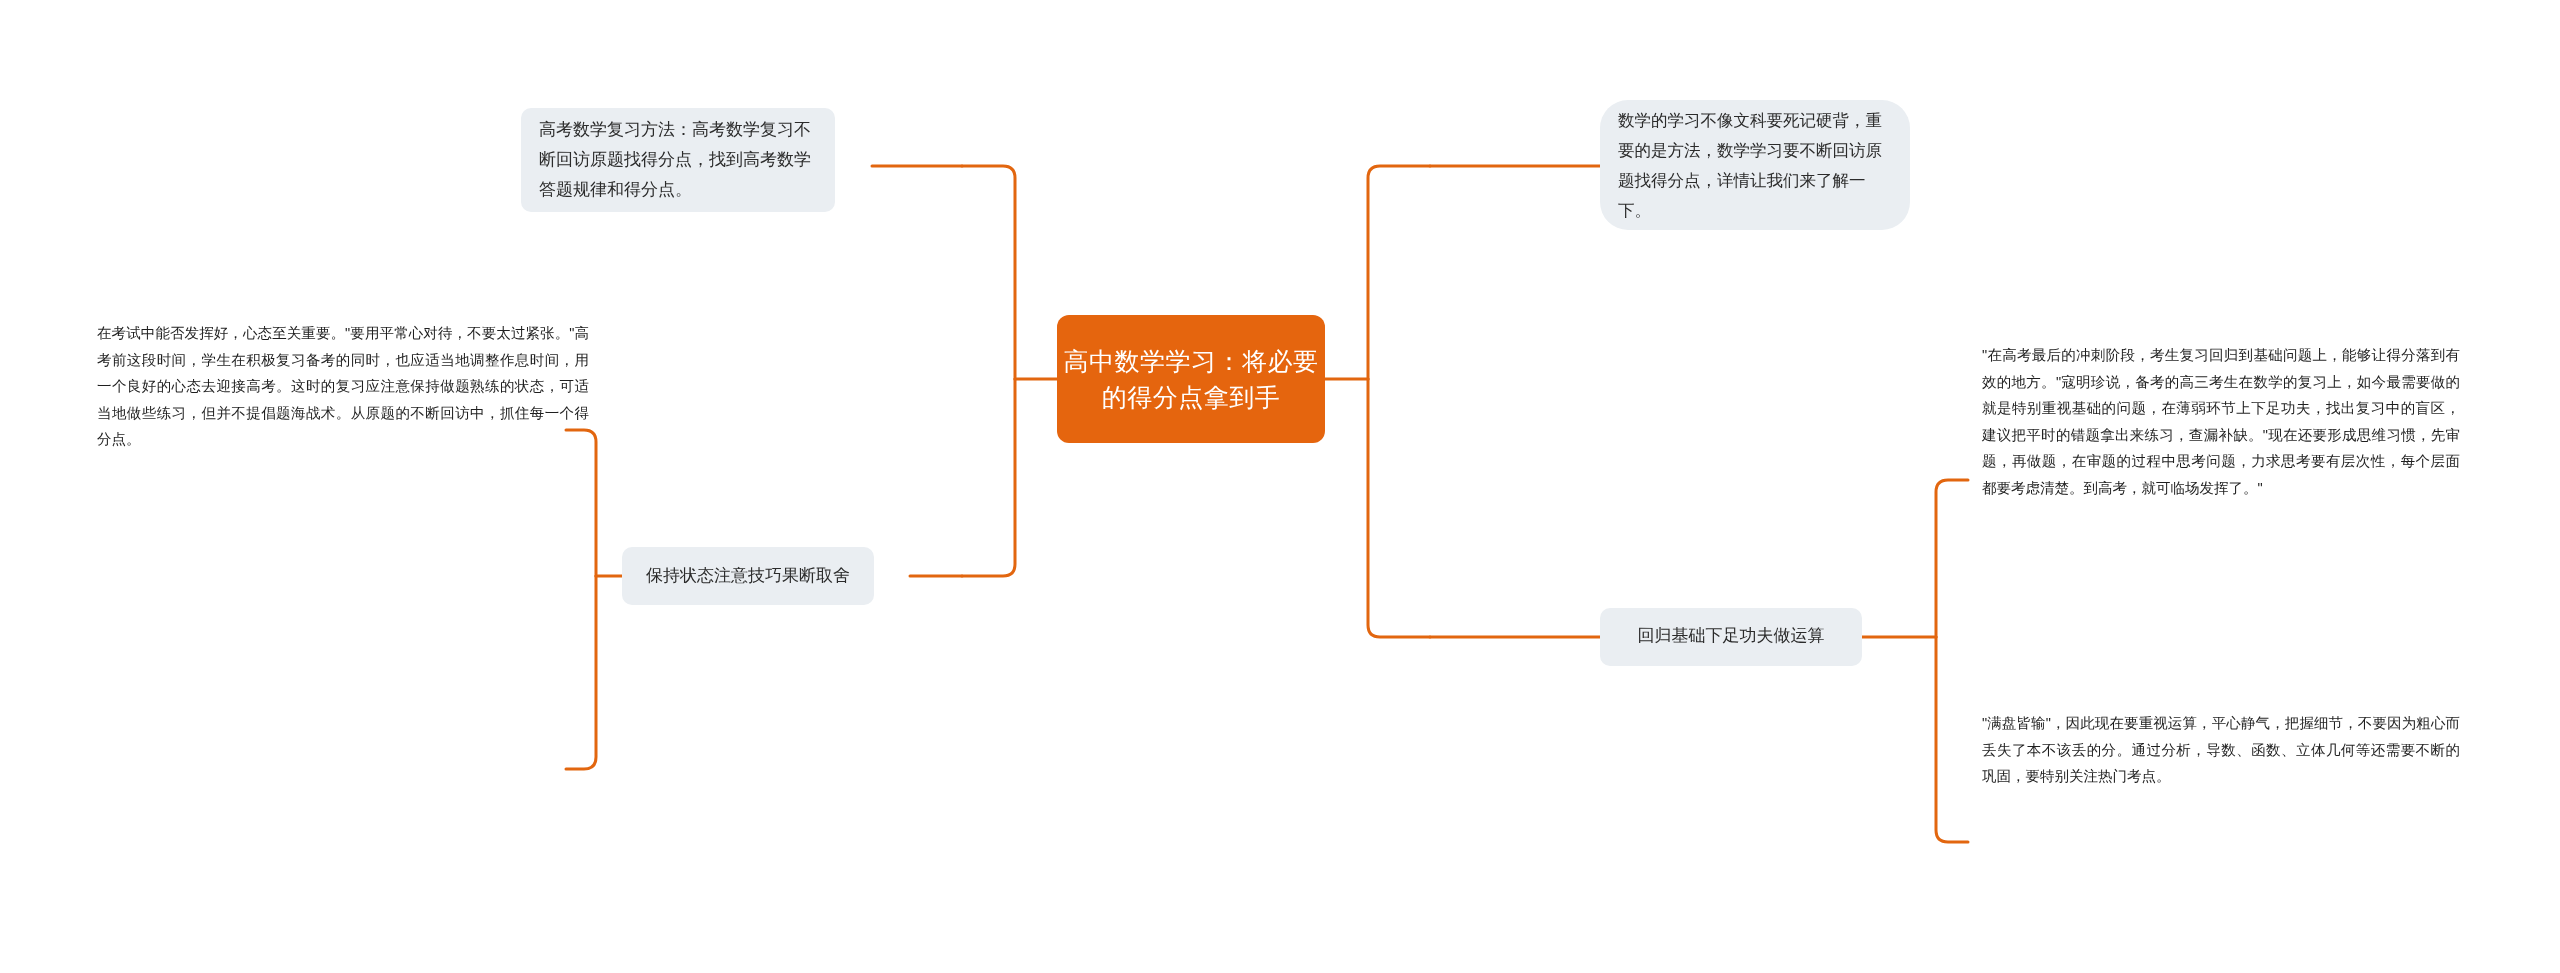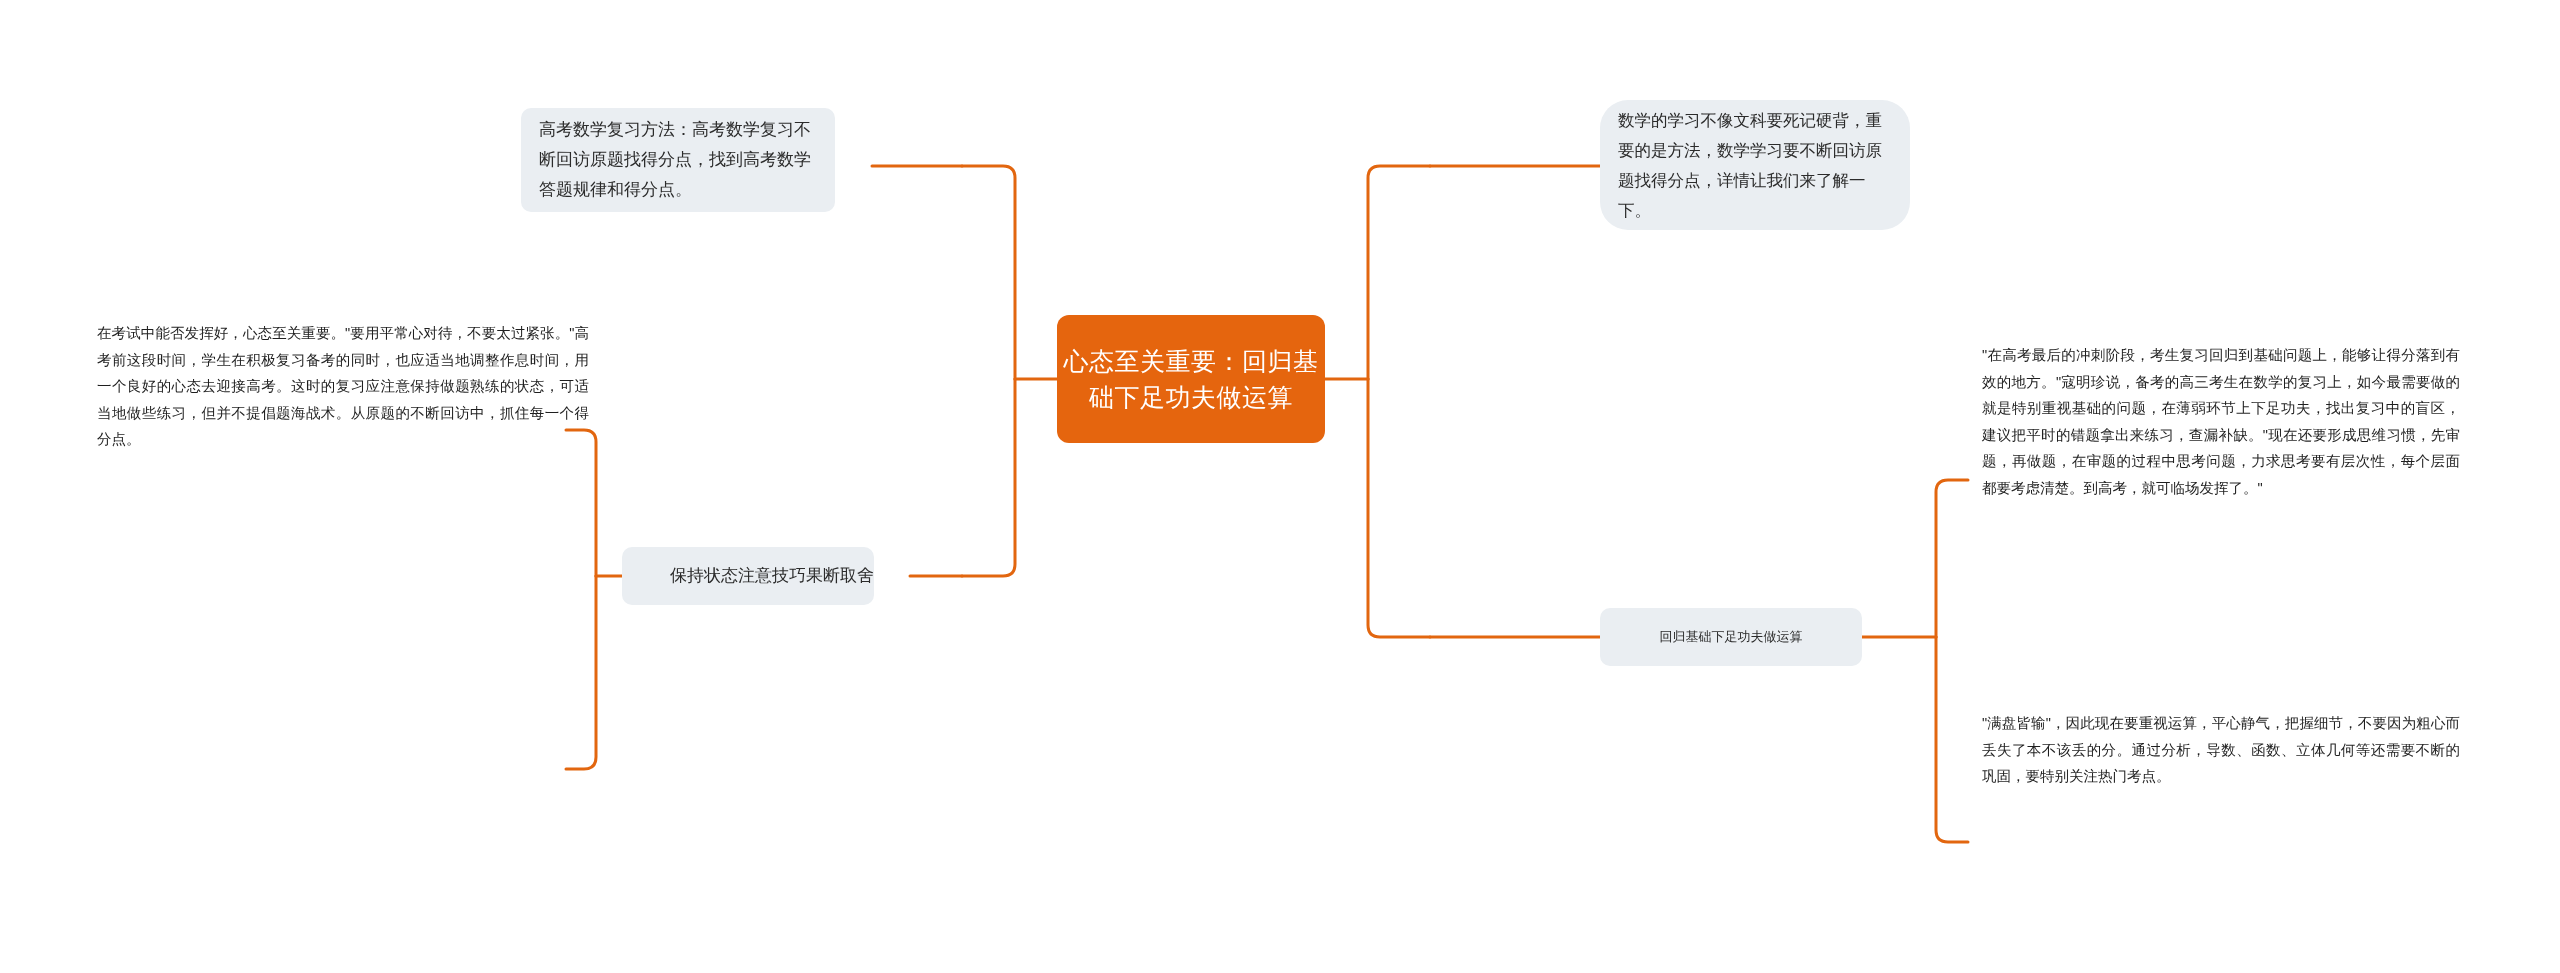--- a/index.html
+++ b/index.html
@@ -92,43 +92,44 @@
     color: #2b2b2b;
   }
   
   #node-midleft {
     left: 622px;
     top: 547px;
     width: 252px;
     height: 58px;
     display: flex;
     align-items: center;
-    justify-content: flex-end;
+    justify-content: center;
   }
   #node-midleft .node-text {
     font-size: 17px;
     line-height: 26px;
     color: #2b2b2b;
     white-space: nowrap;
   }
   
   #node-midright {
     left: 1600px;
     top: 608px;
     width: 262px;
     height: 58px;
     display: flex;
     align-items: center;
     justify-content: center;
   }
   #node-midright .node-text {
-    font-size: 13px;
+    font-size: 17px;
     line-height: 26px;
     color: #2b2b2b;
     white-space: nowrap;
+    font-family: Liberation Mono, monospace;
   }
   
   .leaf {
     position: absolute;
     background: transparent;
   }
   .leaf .node-text {
     font-size: 14.5px;
     line-height: 26.5px;
     color: #1f1f1f;
@@ -168,21 +169,21 @@
       <path d="M 596 576 L 596 442 Q 596 430 584 430 L 566 430"></path>
       <path d="M 596 576 L 596 757 Q 596 769 584 769 L 566 769"></path>
 
       <path d="M 1862 637 L 1936 637"></path>
       <path d="M 1936 637 L 1936 492 Q 1936 480 1948 480 L 1968 480"></path>
       <path d="M 1936 637 L 1936 830 Q 1936 842 1948 842 L 1968 842"></path>
     </g>
   </svg>
 
   <div class="node" id="node-root">
-    <span class="node-text">心态至关重要：回归基础下足功夫做运算</span>
+    <span class="node-text">高中数学学习：将必要的得分点拿到手</span>
   </div>
 
   <div class="node node-box" id="node-topleft">
     <span class="node-text">高考数学复习方法：高考数学复习不断回访原题找得分点，找到高考数学答题规律和得分点。</span>
   </div>
 
   <div class="node node-box" id="node-midleft">
     <span class="node-text">保持状态注意技巧果断取舍</span>
   </div>
 

